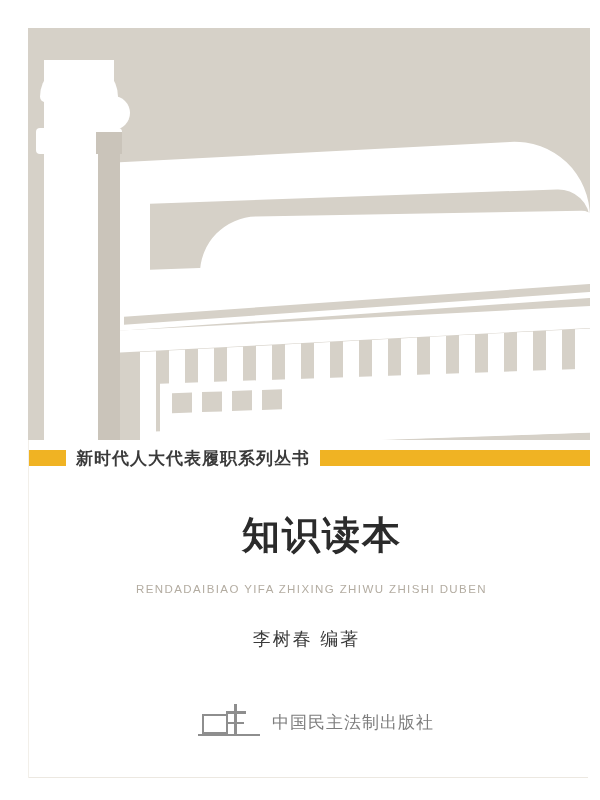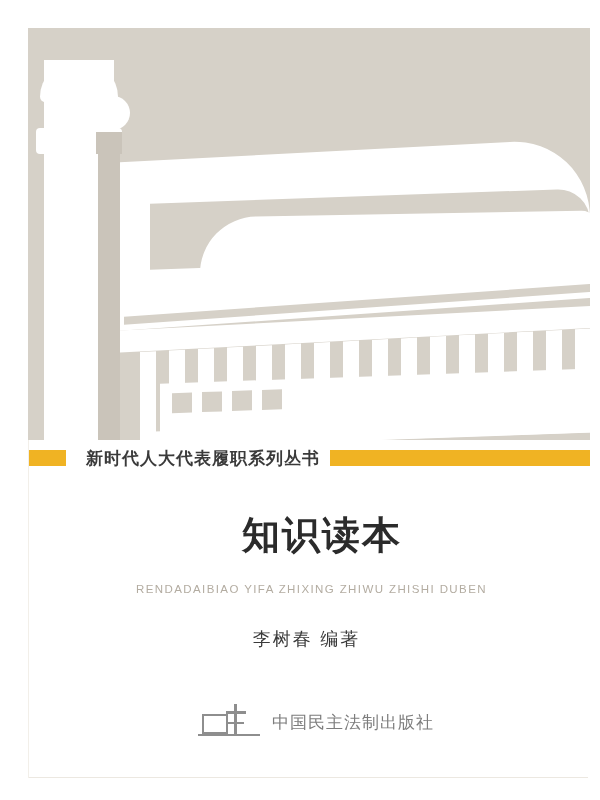--- a/index.html
+++ b/index.html
@@ -251,21 +251,21 @@
     width: 28px;
     height: 36px;
     background: #ffffff;
   }
   .band-dash {
     width: 38px;
     height: 16px;
     background: #f0b323;
   }
   .series-text {
-    margin-left: 20px;
+    margin-left: 10px;
     font-size: 17px;
     font-weight: bold;
     color: #3a3a3a;
     letter-spacing: 1px;
     font-family: "DejaVu Sans", sans-serif;
     white-space: nowrap;
   }
   .band-dash-right {
     flex: 1;
     height: 16px;

